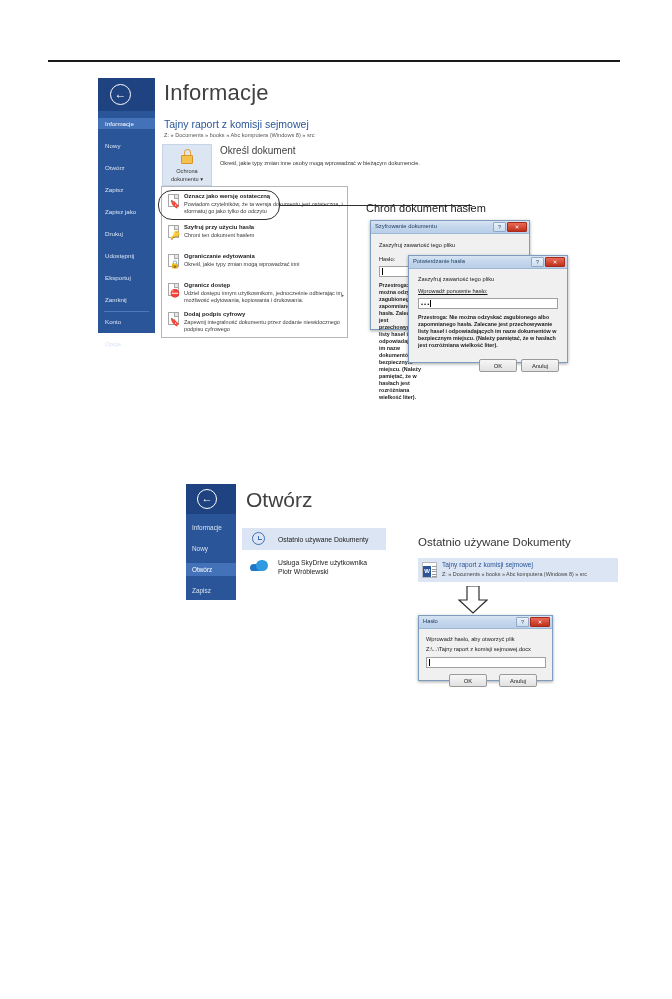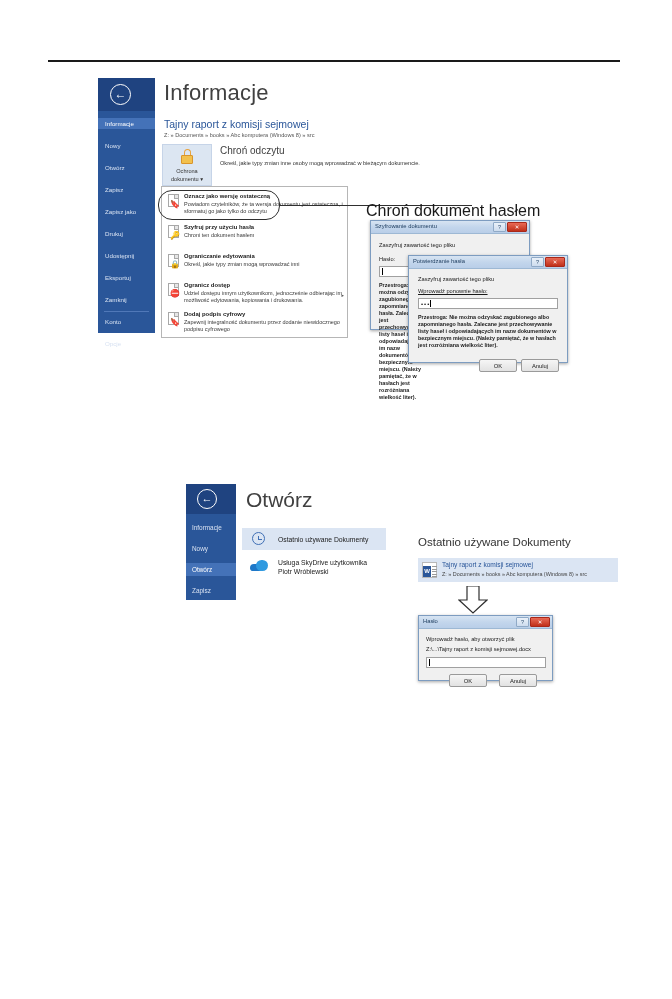--- a/index.html
+++ b/index.html
@@ -129,21 +129,21 @@
     background: transparent;
   }
   .callout-line {
     position: absolute; left: 182px; top: 127px; width: 192px; height: 1.3px;
     background: #2f2f2f;
   }
 
   
   .cap1 {
     position: absolute; left: 268px; top: 124px;
-    font-size: 16px; color: #1a1a1a;
+    font-size: 11px; color: #1a1a1a;
   }
 
   
   .dlg {
     position: absolute; background: #f0f0f0;
     border: 1px solid #7d9cc0;
     box-shadow: 0 1px 3px rgba(0,0,0,.35);
   }
   .dlg-tb {
     position: relative; height: 13px;
@@ -320,21 +320,21 @@
           <span class="lock-glyph">
             <span class="shackle"></span><span class="body"></span>
           </span>
         </div>
         <div class="t1">
           <span>Ochrona</span><br>
           <span>dokumentu ▾</span>
         </div>
       </div>
 
-      <div class="prot-head">Chroń odczytu</div>
+      <div class="prot-head">Określ dokument</div>
       <div class="prot-sub nw">Określ, jakie typy zmian inne osoby mogą wprowadzać w bieżącym dokumencie.</div>
 
       <div class="dd">
 
         <div class="dd-row" style="top:6px">
           <span class="dd-icon">
               <span class="fold"></span>
               <span class="dd-badge" style="color:#c00;">🔖</span>
             </span>
           <span class="dd-title">Oznacz jako wersję ostateczną</span>

